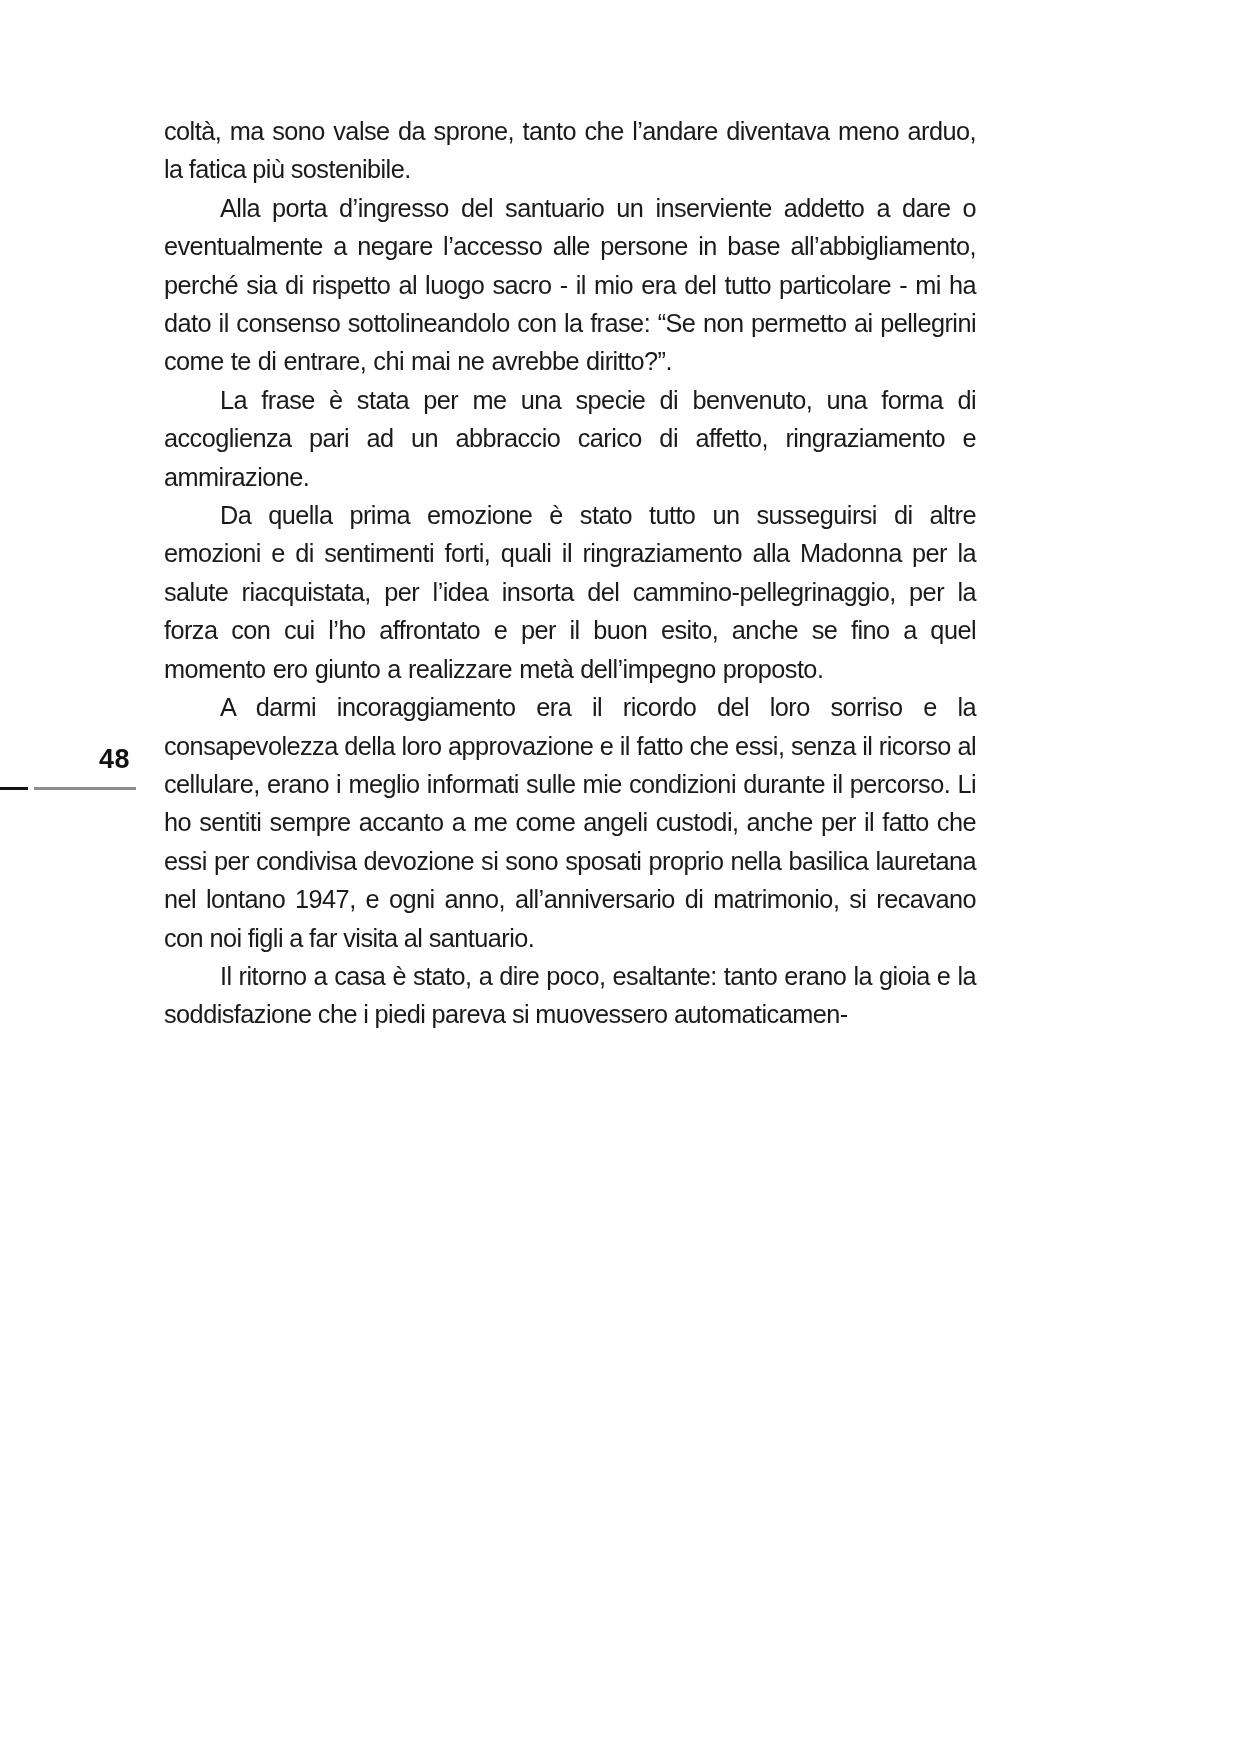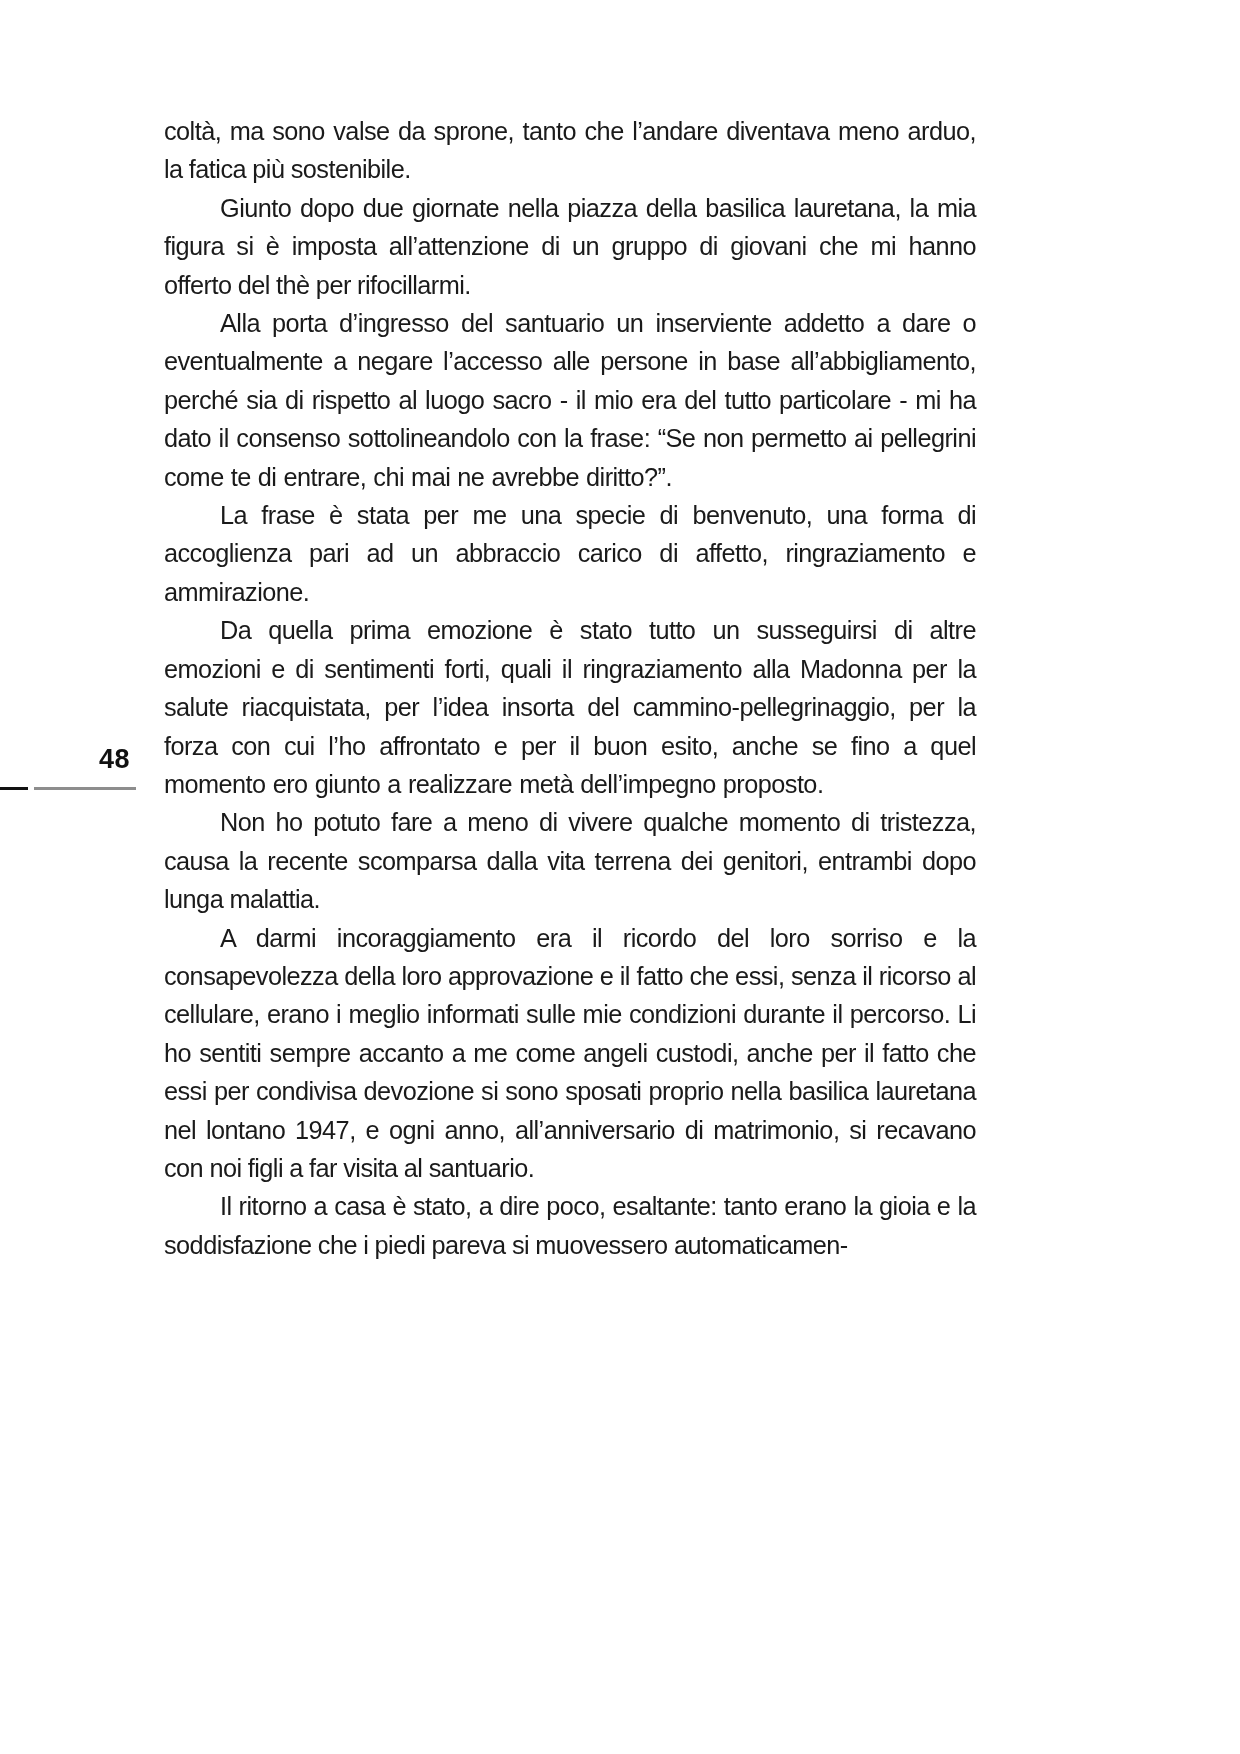--- a/index.html
+++ b/index.html
@@ -113,30 +113,28 @@
     <div class="folio-rule">
       <span class="seg-dark"></span>
       <span class="seg-gray"></span>
     </div>
   </div>
 
   <div class="text-column">
 
     <p class="para">coltà, ma sono valse da sprone, tanto che l’andare diventava meno arduo, la fatica più sostenibile.</p>
 
-    <p class="para indent">Giunto dopo due giornate nella piazza della basilica lauretana, la mia figura si è imposta all’attenzione di un gruppo di giovani che mi hanno offerto del thè per rifocillarmi.</p>
 
     <p class="para indent loose">Alla porta d’ingresso del santuario un inserviente addetto a dare o eventualmente a negare l’accesso alle persone in base all’abbigliamento, perché sia di rispetto al luogo sacro - il mio era del tutto particolare - mi ha dato il consenso sottolineandolo con la frase: “Se non permetto ai pellegrini come te di entrare, chi mai ne avrebbe diritto?”.</p>
 
     <p class="para indent">La frase è stata per me una specie di benvenuto, una forma di accoglienza pari ad un abbraccio carico di affetto, ringraziamento e ammirazione.</p>
 
     <p class="para indent loose">Da quella prima emozione è stato tutto un susseguirsi di altre emozioni e di sentimenti forti, quali il ringraziamento alla Madonna per la salute riacquistata, per l’idea insorta del cammino-pellegrinaggio, per la forza con cui l’ho affrontato e per il buon esito, anche se fino a quel momento ero giunto a realizzare metà dell’impegno proposto.</p>
 
 
-    <p class="para indent">Non ho potuto fare a meno di vivere qualche momento di tristezza, causa la recente scomparsa dalla vita terrena dei genitori, entrambi dopo lunga malattia.</p>
 
     <p class="para indent">A darmi incoraggiamento era il ricordo del loro sorriso e la consapevolezza della loro approvazione e il fatto che essi, senza il ricorso al cellulare, erano i meglio informati sulle mie condizioni durante il percorso. Li ho sentiti sempre accanto a me come angeli custodi, anche per il fatto che essi per condivisa devozione si sono sposati proprio nella basilica lauretana nel lontano 1947, e ogni anno, all’anniversario di matrimonio, si recavano con noi figli a far visita al santuario.</p>
 
     <p class="para indent">Il ritorno a casa è stato, a dire poco, esaltante: tanto erano la gioia e la soddisfazione che i piedi pareva si muovessero automaticamen-</p>
 
   </div>
 
 </div>
 
 </body></html>

